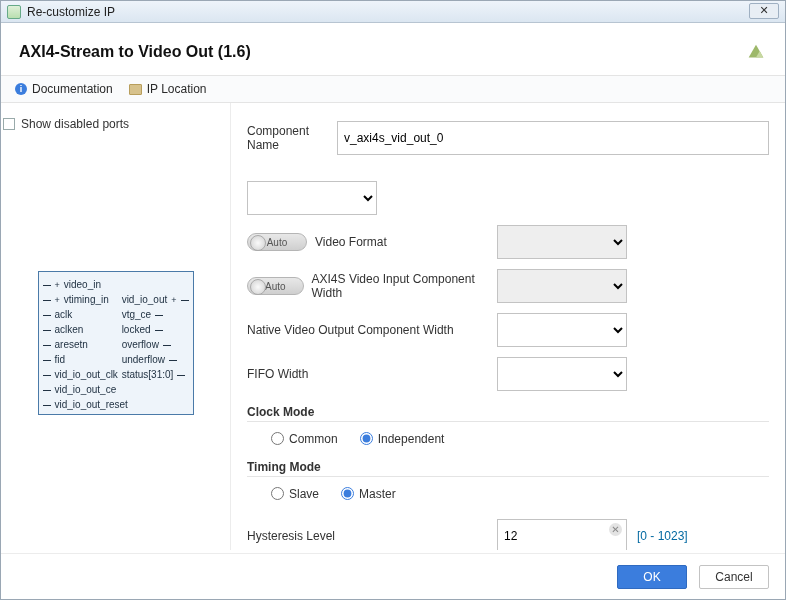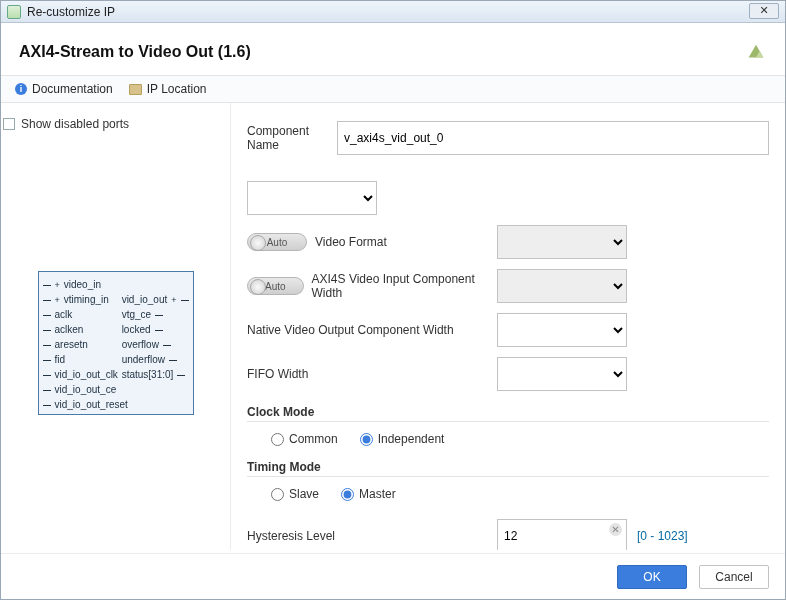--- a/index.html
+++ b/index.html
@@ -41,21 +41,21 @@
   .form-row { display: flex; align-items: center; margin-bottom: 10px; }
   .label-col { width: 250px; display: flex; align-items: center; gap: 8px; }
   .auto-toggle { width: 60px; height: 18px; border-radius: 9px; background: linear-gradient(#e8e8e8,#cfcfcf); border: 1px solid #b5b5b5; position: relative; display: inline-flex; align-items: center; justify-content: center; font-size: 10px; color: #555; }
   .auto-toggle::before { content: ""; position: absolute; left: 2px; top: 1px; width: 14px; height: 14px; border-radius: 50%; background: radial-gradient(#fafafa,#cfcfcf); border: 1px solid #aaa; }
   select, input[type=text] { height: 22px; border: 1px solid #c3c3c3; padding: 16px 6px; font-size: 12px; background: #fff; }
   select { width: 130px; }
   .name-input { flex: 1; background: #f2f2f2; }
   .sect-title { font-weight: 600; margin: 14px 0 2px 0; }
   .sect-divider { height: 1px; background: #e4e4e4; margin-bottom: 10px; }
   .radio-group { padding-left: 24px; display: flex; gap: 22px; }
-  .radio-group label { display: inline-flex; align-items: center; gap: 5px; font-size: 12px; }
+  .radio-group label { display: inline-flex; align-items: flex-start; gap: 5px; font-size: 12px; }
   input[type=radio] { accent-color: #3b7ddd; margin: 0; }
   .hyst-input { width: 130px; padding-right: 22px; }
   .hyst-wrap { position: relative; display: inline-block; }
   .clear-x { position: absolute; right: 5px; top: 4px; width: 13px; height: 13px; border-radius: 50%; background: #e3e3e3; color: #888; font-size: 10px; line-height: 13px; text-align: center; cursor: pointer; }
   .hint { color: #0369a1; margin-left: 10px; }
 
   .footer { position: absolute; bottom: 0; left: 0; right: 0; height: 46px; display: flex; align-items: center; justify-content: flex-end; gap: 12px; padding: 16px 16px; border-top: 1px solid #ececec; background: #fff; }
   .btn { min-width: 70px; height: 24px; font-size: 12px; border-radius: 2px; cursor: pointer; }
   .btn-primary { background: #3b7ddd; color: #fff; border: 1px solid #2f6ac0; }
   .btn-secondary { background: #fff; color: #333; border: 1px solid #c3c3c3; }

